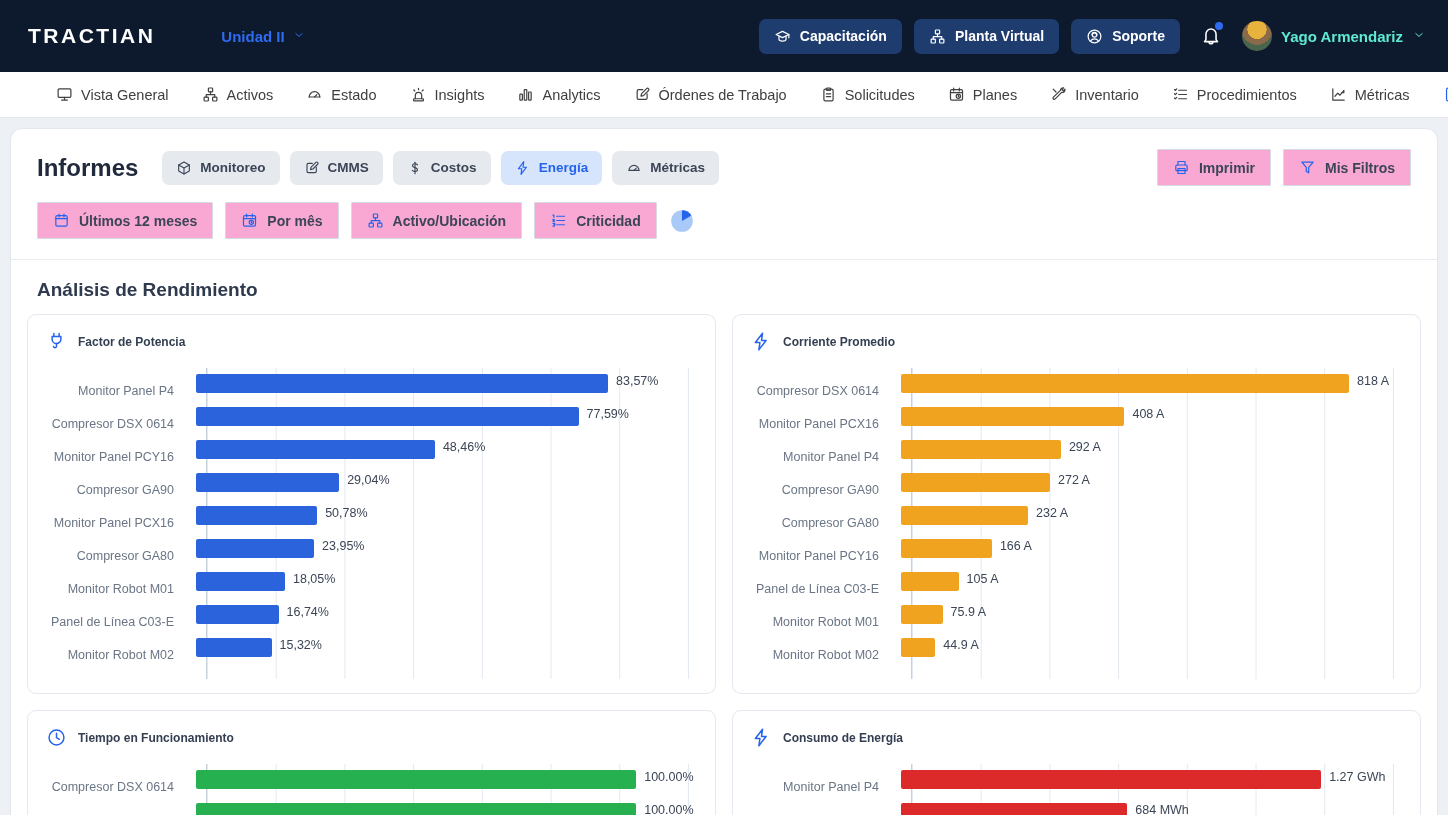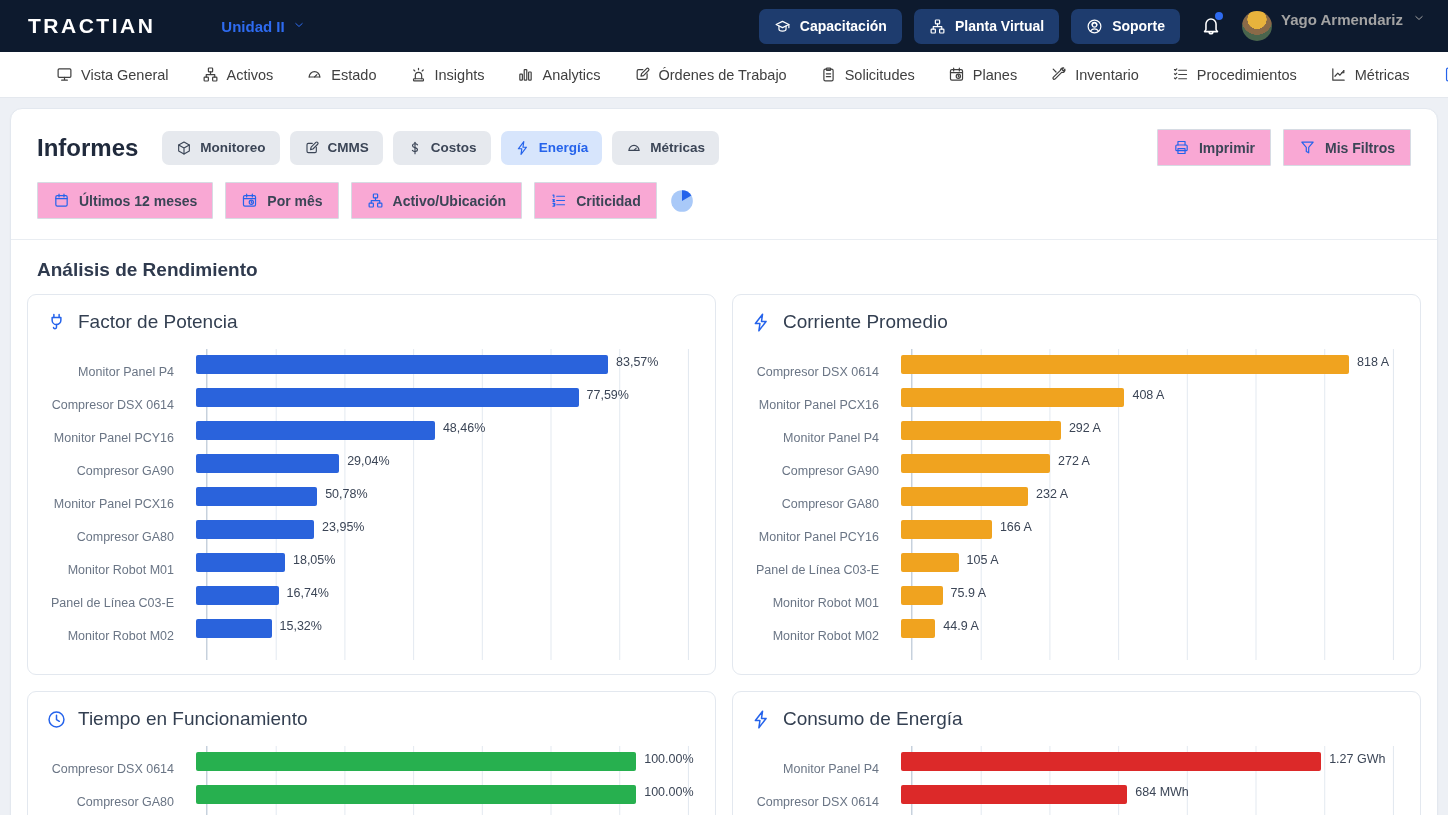--- a/index.html
+++ b/index.html
@@ -1,29 +1,29 @@
 <!DOCTYPE html>
 <html><head>
 <meta charset="utf-8">
 <style>
   * { margin:0; padding:0; box-sizing:border-box; }
   html,body { width:1448px; height:815px; overflow:hidden; background:#edf0f5;
     font-family:"Liberation Sans","DejaVu Sans",sans-serif; }
 
   
-  .navbar { height:52px; background:#0d1a2e; display:flex; align-items:center; padding:0 22px 0 28px; }
+  .navbar { height:72px; background:#0d1a2e; display:flex; align-items:center; padding:0 22px 0 28px; }
   .brand { color:#fff; font-weight:800; font-size:21px; letter-spacing:2.5px; margin-right:66px; }
   .unit { display:flex; align-items:center; gap:7px; background:none; border:none; color:#2e6bf0;
     font-weight:700; font-size:15px; cursor:pointer; font-family:inherit; }
   .nav-right { margin-left:auto; display:flex; align-items:center; gap:14px; }
   .nav-btn { display:flex; align-items:center; gap:9px; background:#1e3c6e; color:#fff; border:none;
     border-radius:7px; padding:9px 15px; font-size:14px; font-weight:600; cursor:pointer; font-family:inherit; }
   .bell { position:relative; background:none; border:none; color:#fff; cursor:pointer; margin:0 6px; }
   .bell .dot { position:absolute; top:-2px; right:-1px; width:8px; height:8px; border-radius:50%; background:#2e6bf0; }
-  .user { display:flex; gap:9px; color:#a3a3a3; font-weight:700; font-size:15px; cursor:pointer; }
+  .user { display:flex; align-items:center; gap:9px; color:#5eead4; font-weight:700; font-size:15px; cursor:pointer; }
   .avatar { width:30px; height:30px; border-radius:50%; overflow:hidden;
     background:radial-gradient(circle at 50% 28%, #e8b33c 0 36%, #8a6a48 37% 58%, #49654d 59% 100%); }
 
   
   .tabbar { height:46px; background:#fff; border-bottom:1px solid #e4e8ee; display:flex; align-items:center;
     gap:33px; padding:0 40px 0 56px; }
   .tab { display:flex; align-items:center; gap:8px; background:none; border:none; color:#404040;
     font-size:14.5px; font-weight:500; cursor:pointer; white-space:nowrap; font-family:inherit; }
   .tab.active { color:#2563eb; font-weight:600; }
 
@@ -43,21 +43,21 @@
   .filter-row { display:flex; align-items:center; gap:12px; padding:16px 26px 20px 26px;
     border-bottom:1px solid #e9edf2; }
   .pie-btn { background:none; border:none; cursor:pointer; padding:0; display:flex; }
   .section-title { font-size:19px; font-weight:700; color:#2f3a4e; margin:19px 26px 13px 26px; }
 
   
   .charts { display:grid; grid-template-columns:1fr 1fr; gap:16px; padding:0 16px 16px 16px; }
   .chart-card { border:1px solid #e3e8ef; border-radius:9px; padding:16px 18px 14px 18px; background:#fff; }
   .chart-head { display:flex; align-items:center; gap:11px; margin-bottom:16px; }
   .chart-head .ic { color:#2563eb; width:21px; height:21px; }
-  .chart-title { font-size:19px; font-weight:400; color:#333f51; }
+  .chart-title { font-size:12px; font-weight:700; color:#333f51; }
   .rows { position:relative; padding:6px 0 8px 0; }
   .gridlayer { position:absolute; left:160px; right:8px; top:0; bottom:0;
     background-image:linear-gradient(to right,#e3e9f0 1px,transparent 1px);
     background-size:calc(100%/7) 100%; border-left:1px solid #c7d1dc; border-right:1px solid #e3e9f0; }
   .crow { position:relative; display:flex; align-items:center; height:33px; }
   .crow-label { flex:0 0 150px; text-align:right; padding-right:22px; font-size:12.5px; color:#6a7585;
     white-space:nowrap; overflow:hidden; }
   .barzone { flex:1; display:flex; padding-right:8px; height:100%; }
   .bar { height:19px; border-radius:2px; flex:none; }
   .val { margin-left:8px; font-size:12.5px; color:#3b4556; white-space:nowrap; }

